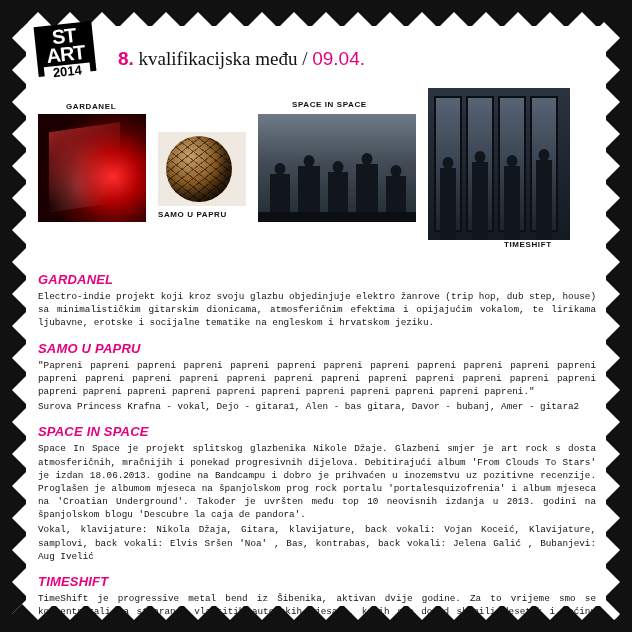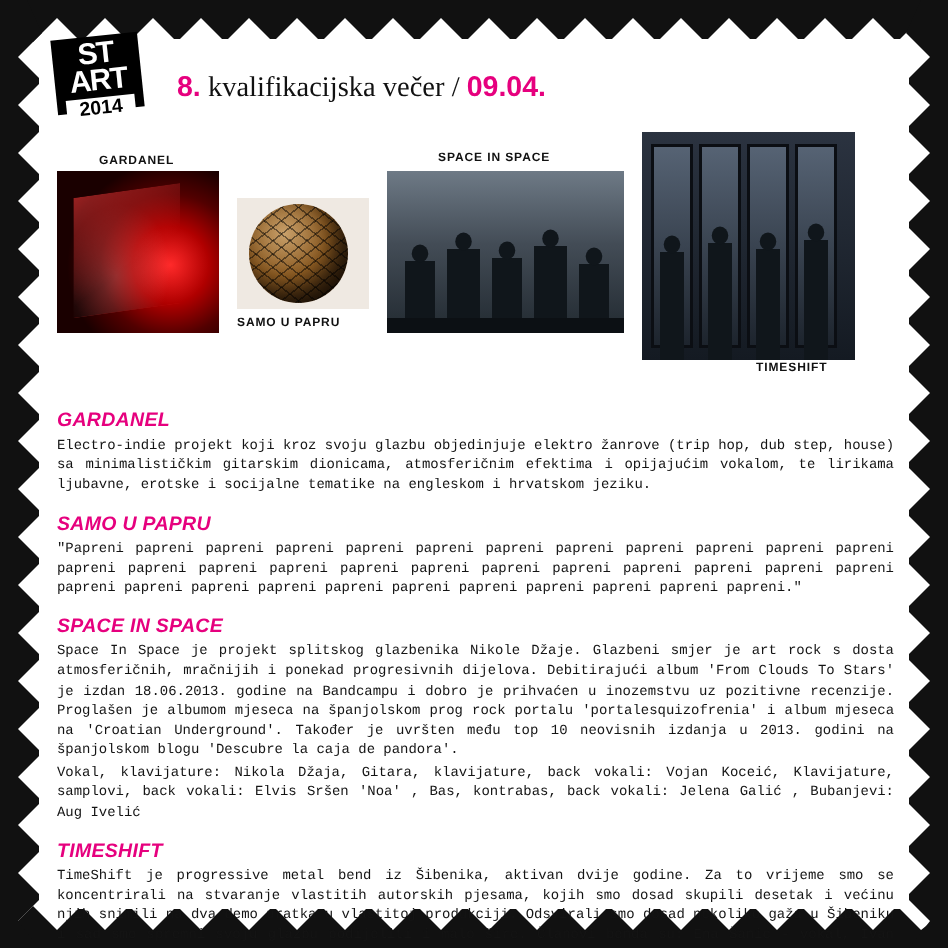--- a/index.html
+++ b/index.html
@@ -96,21 +96,21 @@
     font-weight: bold;
     font-family: "Liberation Sans", sans-serif;
     font-size: 19px;
   }
   .title-line .mid {
     color: #111111;
     font-family: "Liberation Serif", serif;
   }
   .title-line .date {
     color: #e6007e;
-    font-weight: bold;
+    font-weight: normal;
     font-family: "Liberation Sans", sans-serif;
     font-size: 19px;
   }
 
   
   #photos {
     position: relative;
     height: 180px;
     margin-top: 4px;
   }
@@ -268,21 +268,21 @@
   <div id="content">
 
     <div class="header-row">
       <div id="logo">
         <span class="l1">ST</span>
         <span class="l2">ART</span>
         <span class="l3">2014</span>
       </div>
       <div class="title-line">
         <span class="num">8.</span>
-        <span class="mid">kvalifikacijska večer /</span>
+        <span class="mid">kvalifikacijska među /</span>
         <span class="date">09.04.</span>
       </div>
     </div>
 
     <div id="photos">
 
       <div class="plabel" style="left:36px; top:14px;">GARDANEL</div>
       <div class="photo" id="ph-gardanel"></div>
 
       <div class="photo" id="ph-samo">
@@ -335,20 +335,21 @@
     <div id="body">
 
       <div class="sect">
         <h2>GARDANEL</h2>
         <p>Electro-indie projekt koji kroz svoju glazbu objedinjuje elektro žanrove (trip hop, dub step, house) sa minimalističkim gitarskim dionicama, atmosferičnim efektima i opijajućim vokalom, te lirikama ljubavne, erotske i socijalne tematike na engleskom i hrvatskom jeziku.</p>
       </div>
 
       <div class="sect">
         <h2>SAMO U PAPRU</h2>
         <p>"Papreni papreni papreni papreni papreni papreni papreni papreni papreni papreni papreni papreni papreni papreni papreni papreni papreni papreni papreni papreni papreni papreni papreni papreni papreni papreni papreni papreni papreni papreni papreni papreni papreni papreni papreni."</p>
+        <p>Surova Princess Krafna - vokal, Dejo - gitara1, Alen - bas gitara, Davor - bubanj, Amer - gitara2</p>
       </div>
 
       <div class="sect">
         <h2>SPACE IN SPACE</h2>
         <p>Space In Space je projekt splitskog glazbenika Nikole Džaje. Glazbeni smjer je art rock s dosta atmosferičnih, mračnijih i ponekad progresivnih dijelova. Debitirajući album 'From Clouds To Stars' je izdan 18.06.2013. godine na Bandcampu i dobro je prihvaćen u inozemstvu uz pozitivne recenzije. Proglašen je albumom mjeseca na španjolskom prog rock portalu 'portalesquizofrenia' i album mjeseca na 'Croatian Underground'. Također je uvršten među top 10 neovisnih izdanja u 2013. godini na španjolskom blogu 'Descubre la caja de pandora'.</p>
         <p>Vokal, klavijature: Nikola Džaja, Gitara, klavijature, back vokali: Vojan Koceić, Klavijature, samplovi, back vokali: Elvis Sršen 'Noa' , Bas, kontrabas, back vokali: Jelena Galić , Bubanjevi: Aug Ivelić</p>
       </div>
 
       <div class="sect">
         <h2>TIMESHIFT</h2>

